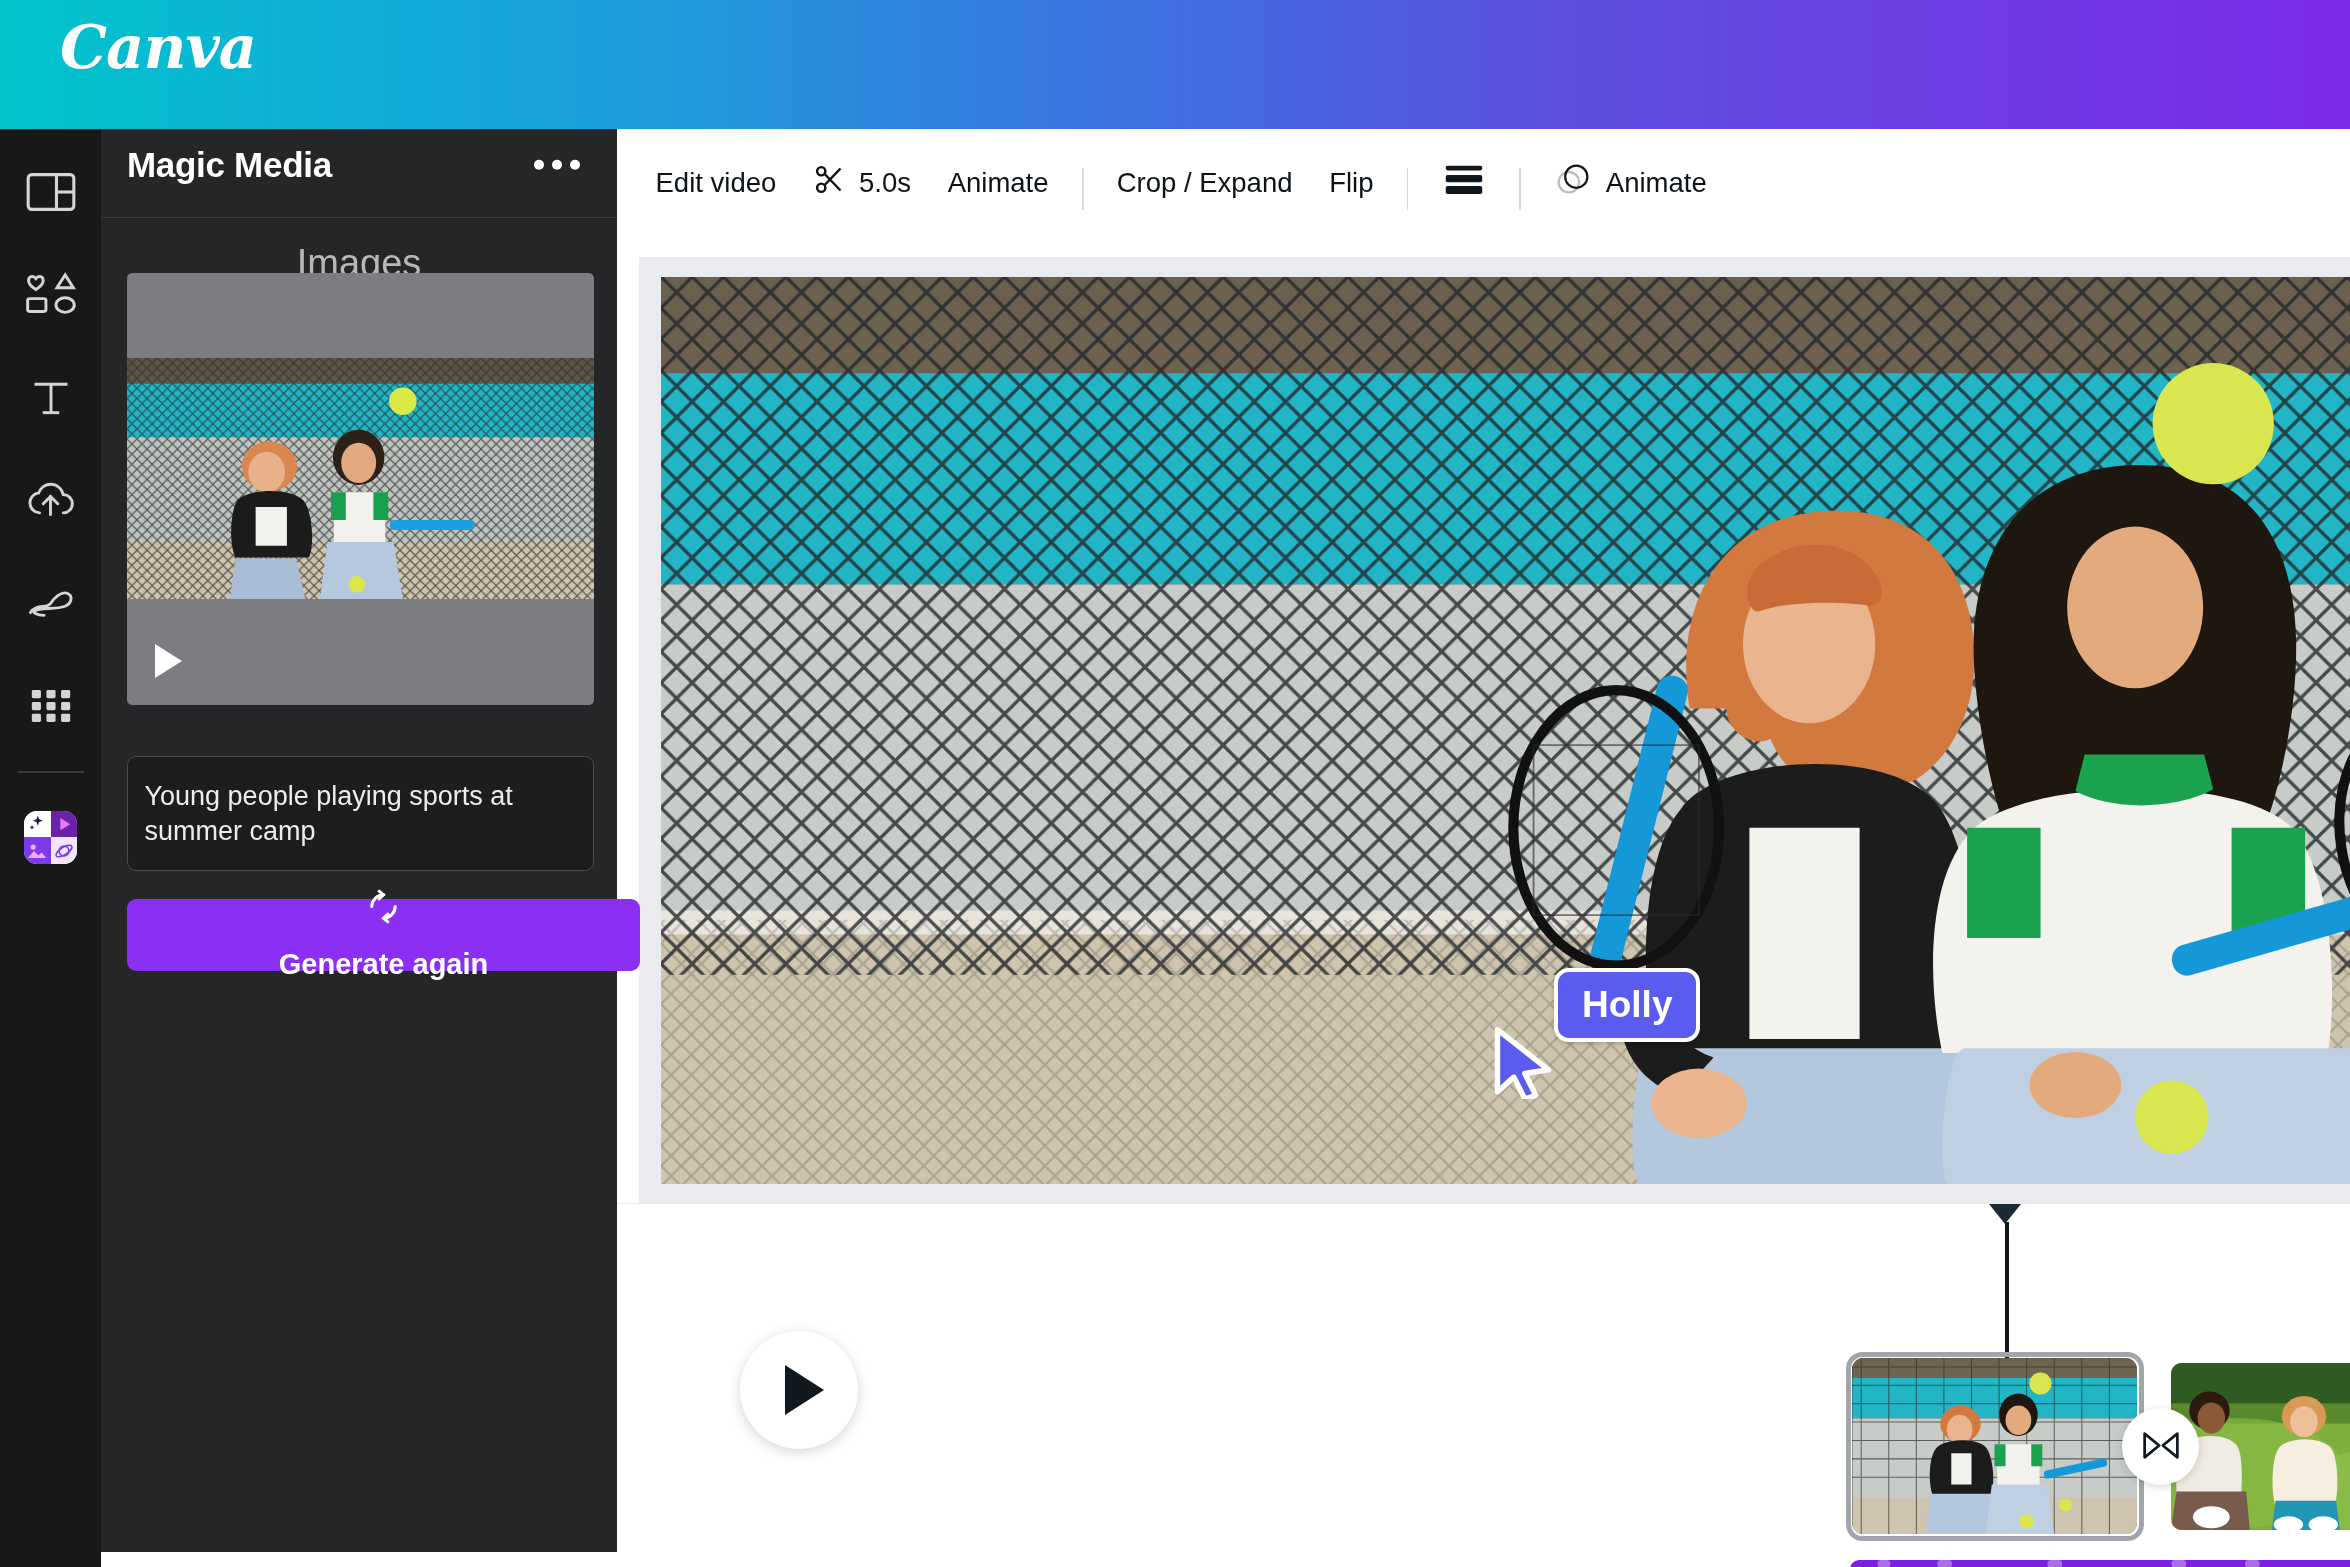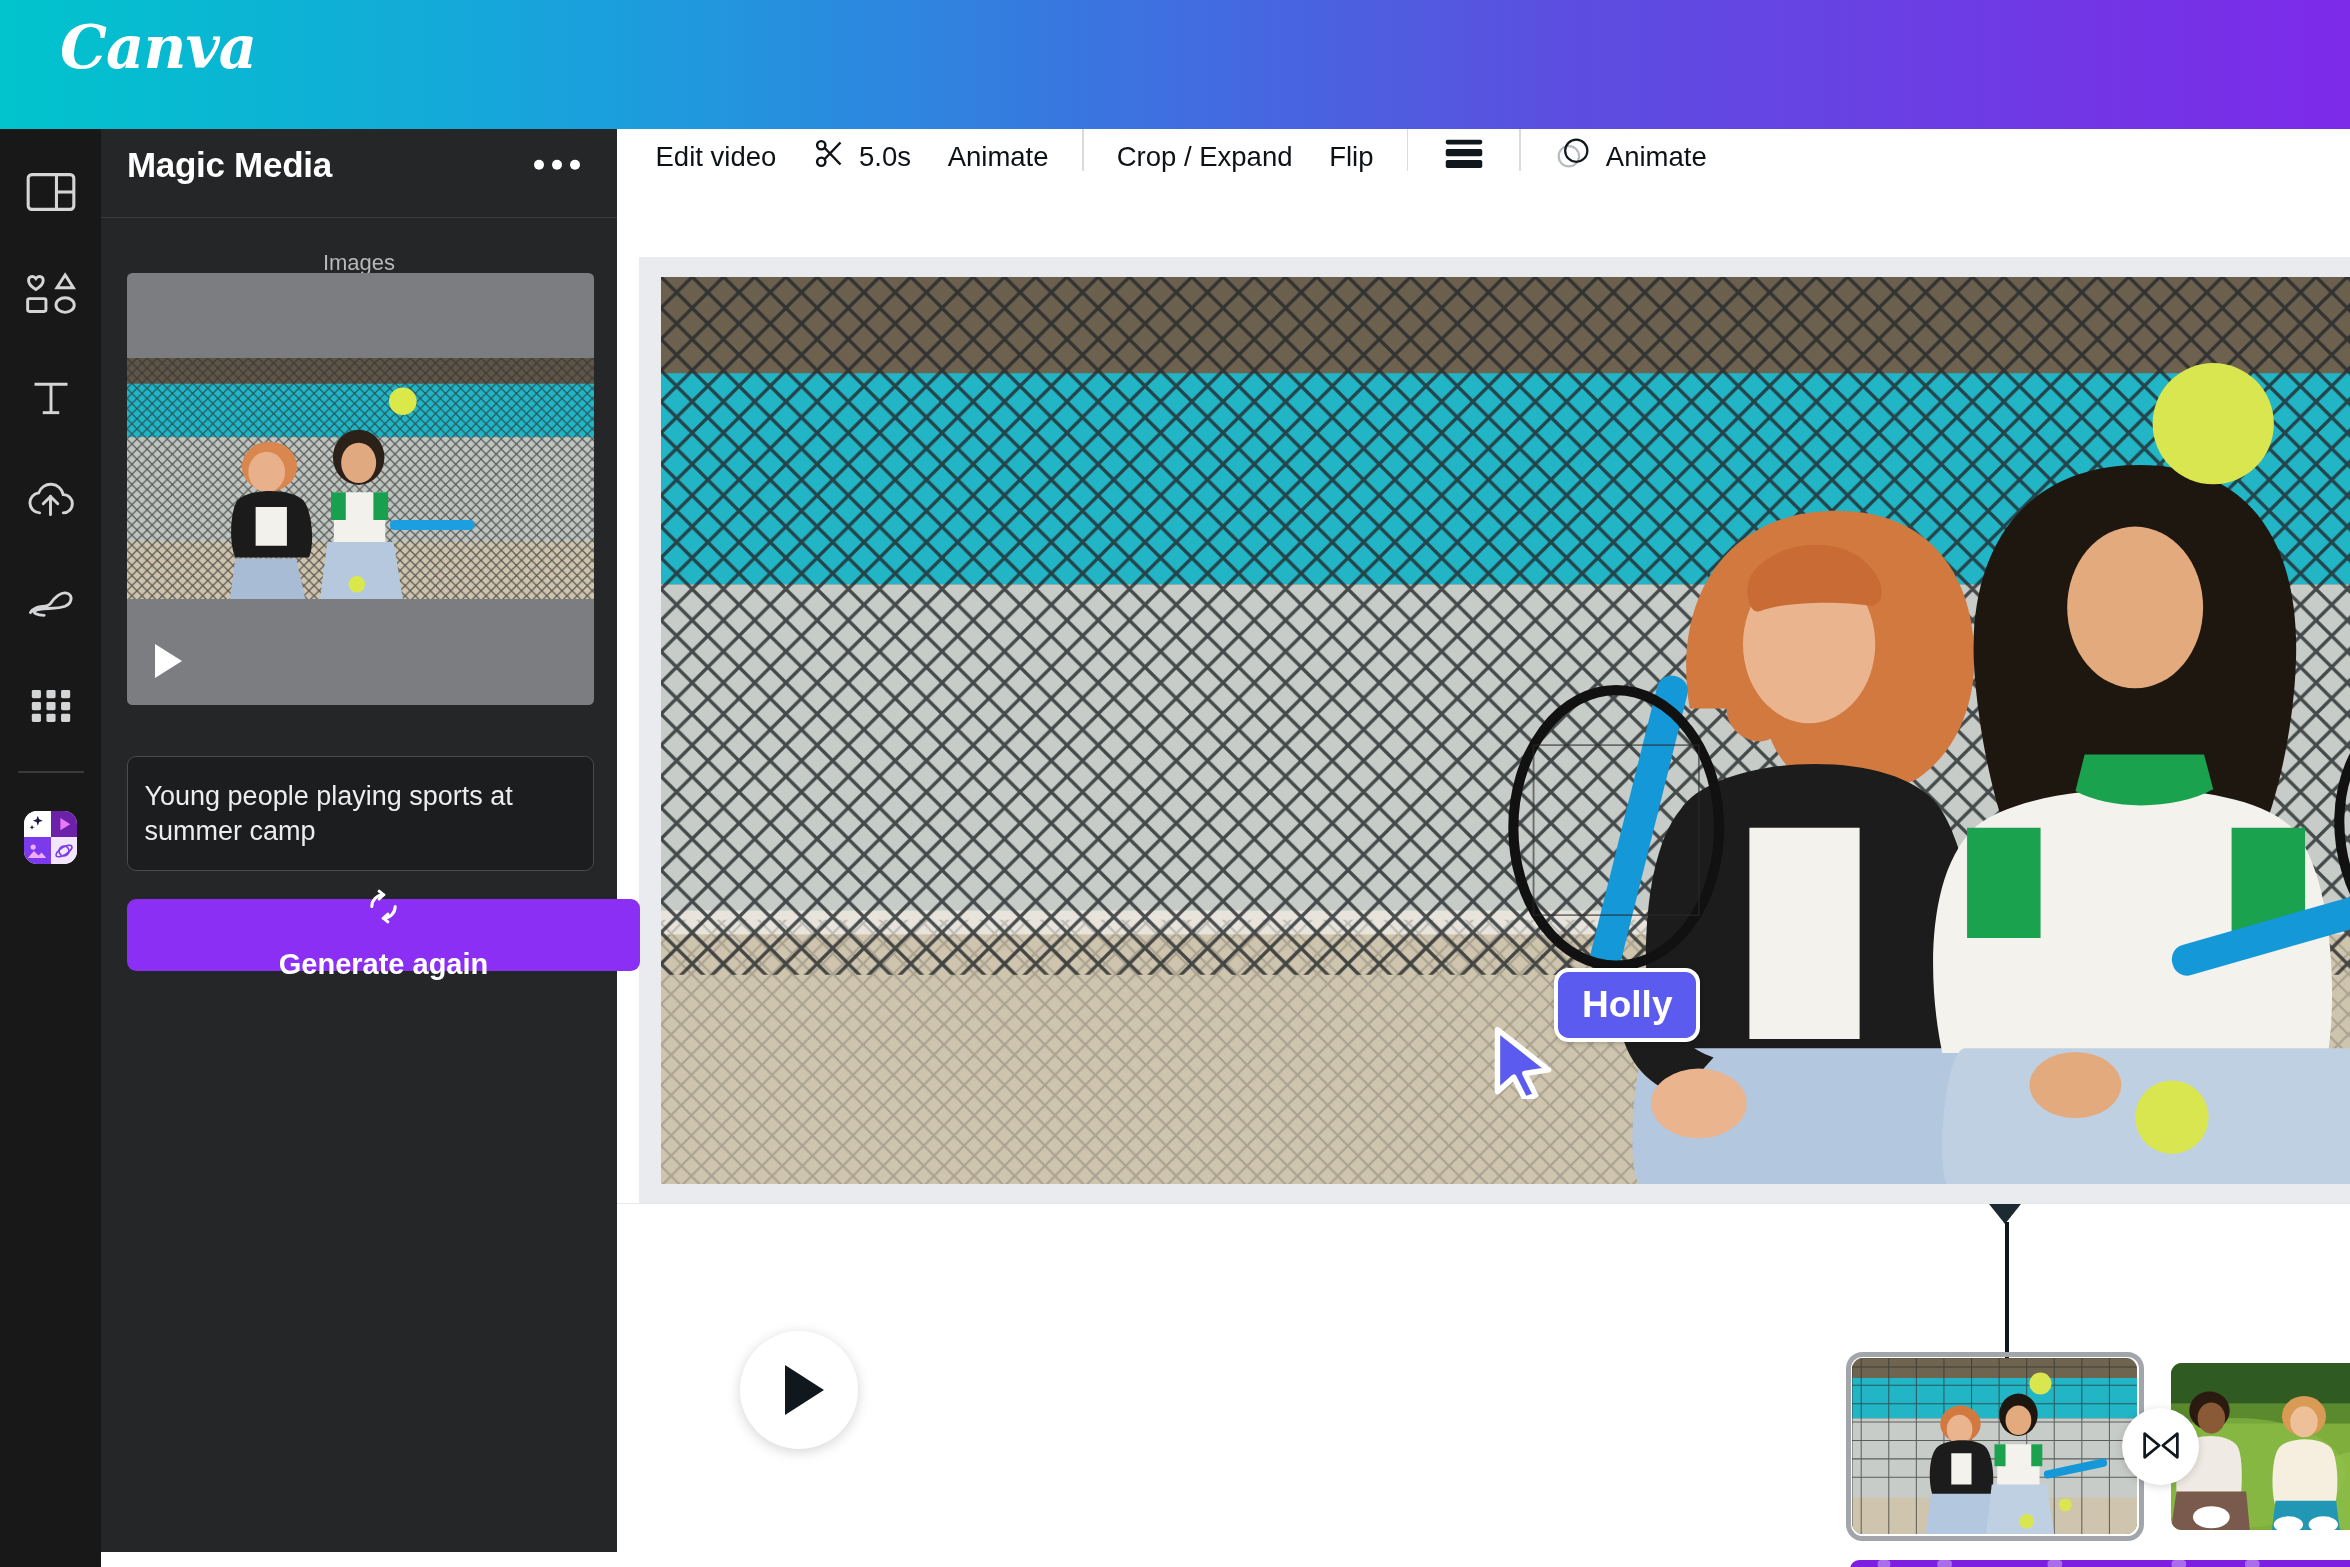--- a/index.html
+++ b/index.html
@@ -62,21 +62,21 @@
   }
   .panel-more {
     position: absolute; right: 27.5px; top: 50%; transform: translateY(-50%);
     display: flex; gap: 8.3px; cursor: pointer; padding: 9.2px;
   }
   .dot { width: 10px; height: 10px; border-radius: 50%; background: #ffffff; }
 
   .tabs { display: flex; height: 90px; position: relative; }
   .tab {
     flex: 1; display: flex; align-items: center; justify-content: center;
-    font-size: 22px; color: #b7b8ba; cursor: pointer; position: relative;
+    font-size: 38px; color: #b7b8ba; cursor: pointer; position: relative;
   }
   .tab.active { color: #ffffff; font-weight: 700; }
   .tab.active::after {
     content: ""; position: absolute; left: 0; right: 0; bottom: 0;
     height: 5.5px; background: #8b5cf6; border-radius: 2.8px;
   }
 
   .section-label {
     margin: 33px 0 0 26px; color: #ffffff; font-size: 27.5px; font-weight: 700;
   }
@@ -108,21 +108,21 @@
     background: #8b2ff5; border: none; border-radius: 9.2px; color: #fff;
     font-size: 29px; font-weight: 700; cursor: pointer;
     display: flex; align-items: center; justify-content: center; gap: 16.5px;
     font-family: "Liberation Sans", sans-serif;
     flex-direction: column;
   }
 
   
   .toolbar {
     position: absolute; left: 617px; top: 129px; width: 1734px; height: 81px;
-    background: #ffffff; display: flex; align-items: flex-start; z-index: 20;
+    background: #ffffff; display: flex; align-items: flex-end; z-index: 20;
     padding-left: 22px; gap: 3.7px;
   }
   .tb-item {
     display: flex; align-items: center; gap: 13px; height: 55px;
     padding: 0 16.5px; border-radius: 7.3px; cursor: pointer;
     font-size: 27.5px; color: #0d1216; white-space: nowrap;
   }
   .tb-sep { width: 1.8px; height: 42px; background: #d8dade; margin: 0 13px; }
 
   

